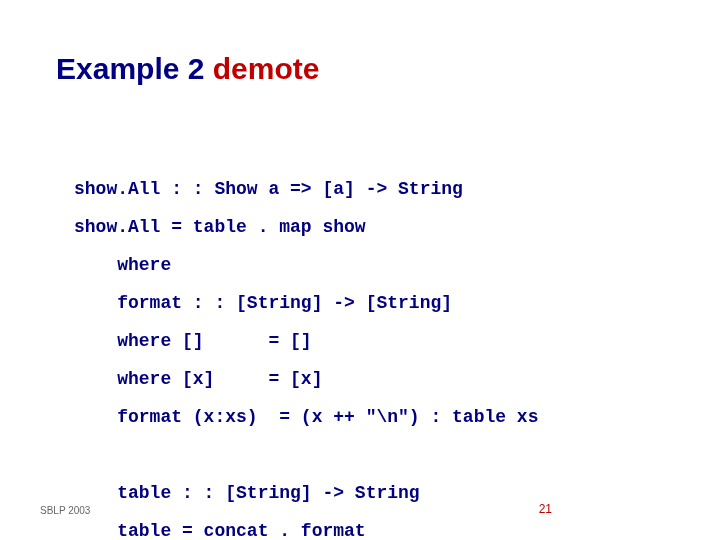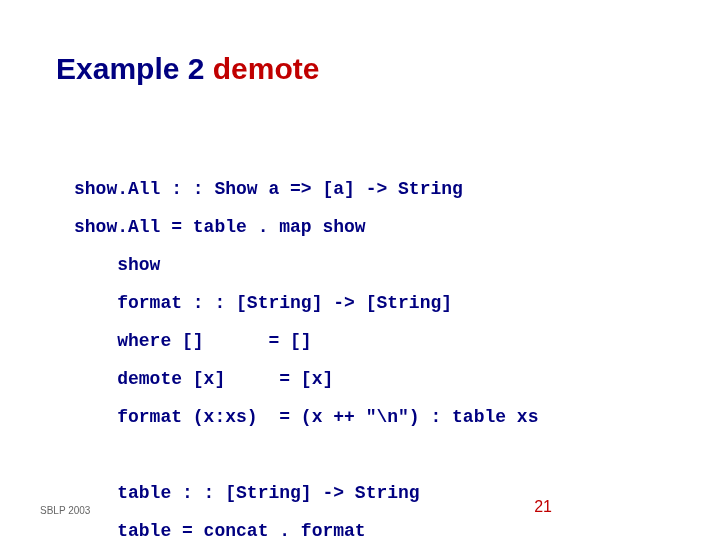--- a/index.html
+++ b/index.html
@@ -45,41 +45,41 @@
     left: 40px;
     bottom: 24px;
     font-size: 10px;
     color: #666666;
     font-family: Verdana, Geneva, sans-serif;
   }
   .footer-right {
     position: absolute;
     right: 40px;
     bottom: 24px;
-    font-size: 16px;
+    font-size: 12px;
     color: #c00000;
     font-family: Verdana, Geneva, sans-serif;
   }
 </style>
 </head>
 <body>
 
 <div class="slide">
 
   <div class="title">
     <span>Example 2 </span><span class="accent">demote</span>
   </div>
 
   <div class="code">
 <span>show.All : : Show a =&gt; [a] -&gt; String</span>
 <span>show.All = table . map show</span>
-<span>    show</span>
+<span>    where</span>
 <span>    format : : [String] -&gt; [String]</span>
 <span>    where []      = []</span>
-<span>    demote [x]     = [x]</span>
+<span>    where [x]     = [x]</span>
 <span>    format (x:xs)  = (x ++ "\n") : table xs</span>
 <span></span>
 <span>    table : : [String] -&gt; String</span>
 <span>    table = concat . format</span>
   </div>
 
   <div class="footer-left">SBLP 2003</div>
   <div class="footer-right">21</div>
 
 </div>

